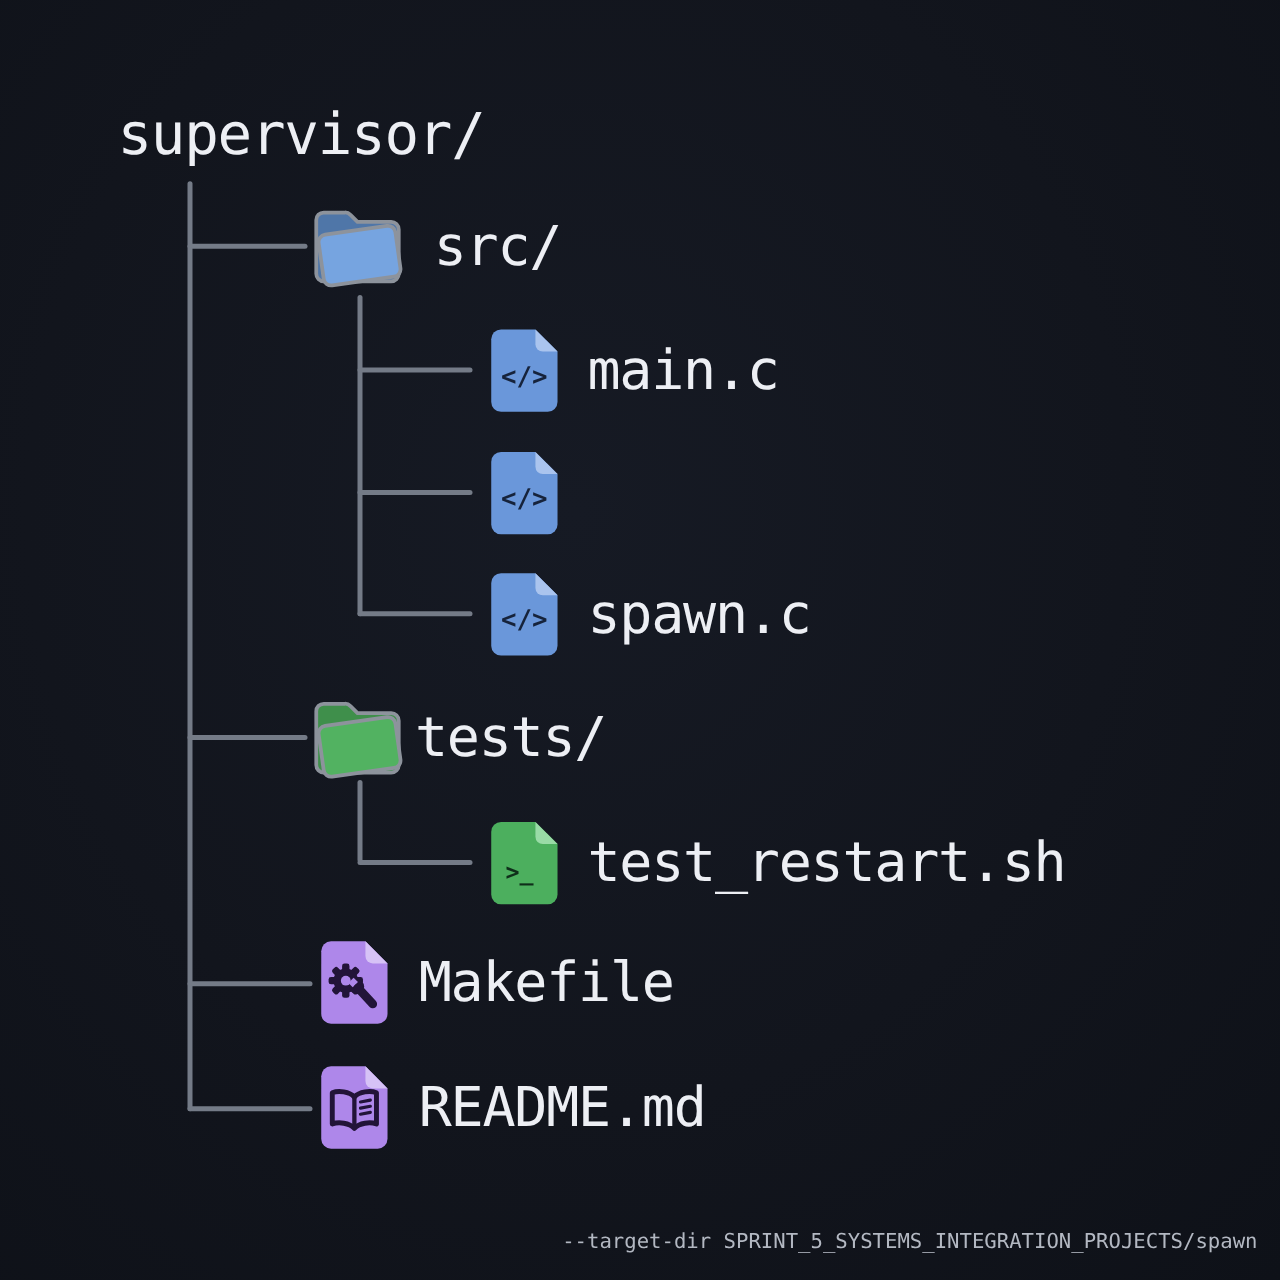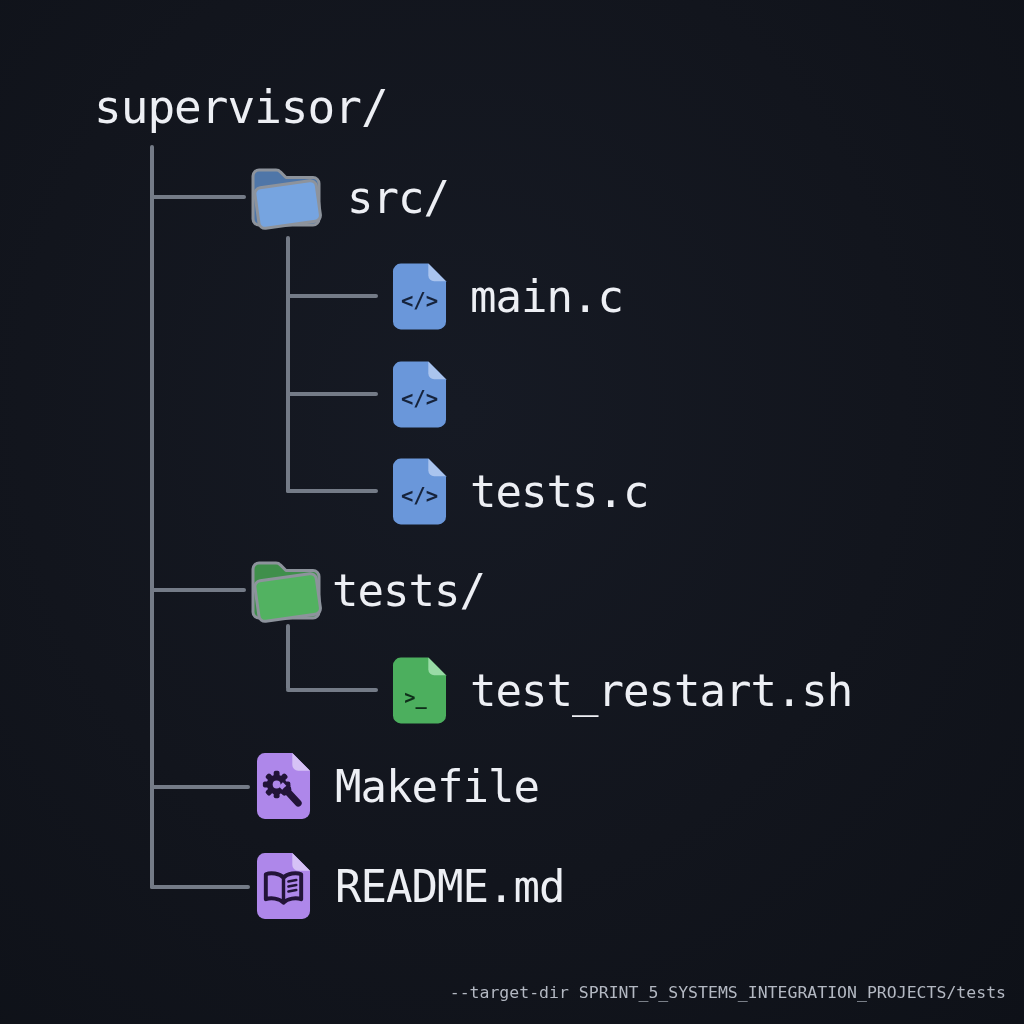--- a/index.html
+++ b/index.html
@@ -64,21 +64,21 @@
       <text x="28" y="46" text-anchor="middle" font-family="DejaVu Sans Mono, monospace" font-size="21" font-weight="bold" fill="#16233b">&lt;/&gt;</text>
     </svg>
   </div>
 
   <div class="row" style="left:392px;top:455px;gap:23px;">
     <svg class="icon" width="55" height="69" viewBox="0 0 56 69">
       <path d="M9 1 h28 L55 19 v41 a8 8 0 0 1 -8 8 H9 a8 8 0 0 1 -8 -8 V9 a8 8 0 0 1 8 -8 Z" fill="#6a97da"></path>
       <path d="M37 1 L55 19 H43 a6 6 0 0 1 -6 -6 Z" fill="#aac4ee"></path>
       <text x="28" y="46" text-anchor="middle" font-family="DejaVu Sans Mono, monospace" font-size="21" font-weight="bold" fill="#16233b">&lt;/&gt;</text>
     </svg>
-    <span class="lbl">tests.c</span>
+    <span class="lbl">spawn.c</span>
   </div>
 
   <div class="row" style="left:246px;top:554px;gap:6px;">
     <svg class="icon" width="80" height="68" viewBox="0 0 80 68">
       <path d="M7 13 a6 6 0 0 1 6-6 h17 a6 6 0 0 1 4.4 1.9 L40 14.5 h27 a6 6 0 0 1 6 6 V56 a6 6 0 0 1 -6 6 H13 a6 6 0 0 1 -6 -6 Z" fill="#3f8f4b" stroke="#8d939c" stroke-width="3" stroke-linejoin="round"></path>
       <rect x="11" y="21" width="62" height="41" rx="6" transform="rotate(-8 42 44)" fill="#52b261" stroke="#8d939c" stroke-width="3"></rect>
     </svg>
     <span class="lbl">tests/</span>
   </div>
 
@@ -124,15 +124,15 @@
           <circle r="4" fill="#ae87ea"></circle>
         </g>
         <circle cx="30" cy="38" r="6" fill="#221438"></circle>
         <rect x="24" y="32" width="6" height="5" fill="#ae87ea" transform="rotate(-45 27 34.5)"></rect>
         <line x1="31" y1="39" x2="43" y2="52" stroke="#221438" stroke-width="7" stroke-linecap="round"></line>
       </g>
     </svg>
     <span class="lbl">Makefile</span>
   </div>
 
-  <div class="footer">--target-dir SPRINT_5_SYSTEMS_INTEGRATION_PROJECTS/tests</div>
+  <div class="footer">--target-dir SPRINT_5_SYSTEMS_INTEGRATION_PROJECTS/spawn</div>
 
 </div>
 
 </body></html>

